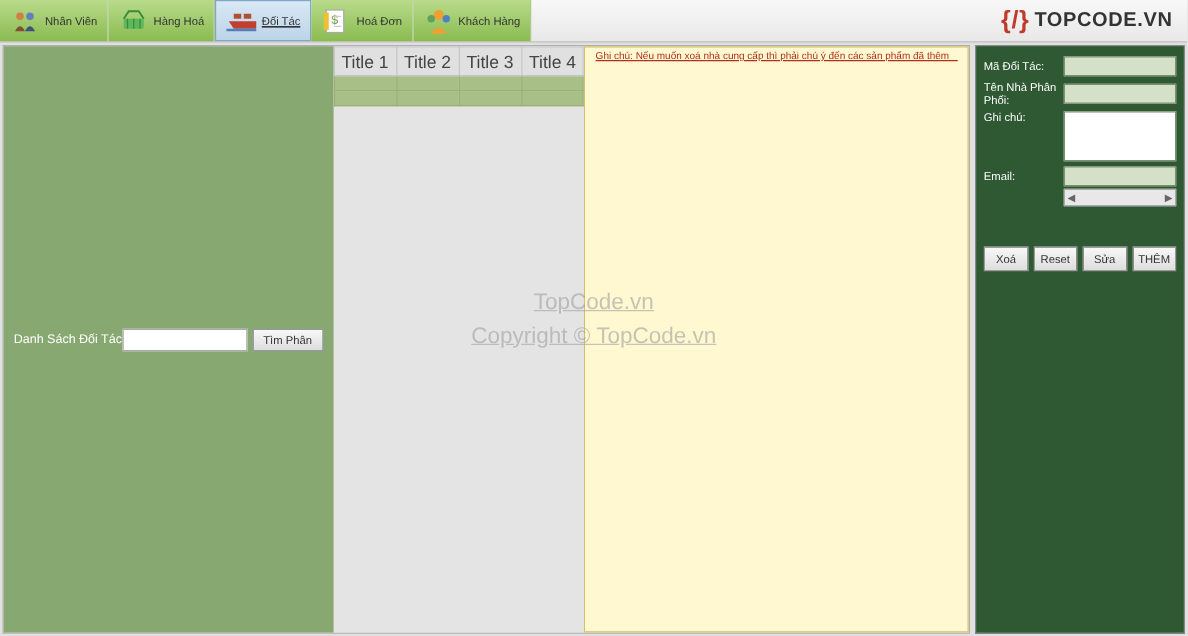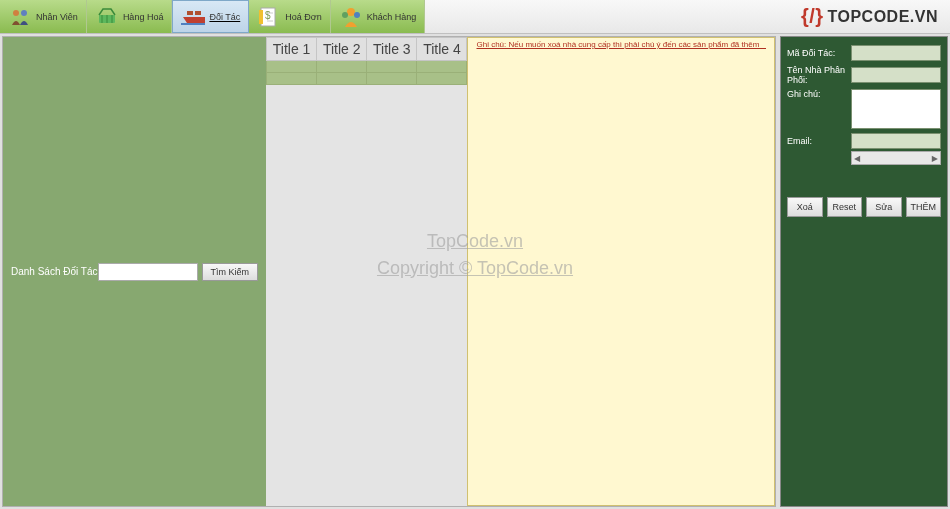--- a/index.html
+++ b/index.html
@@ -107,21 +107,21 @@
     <span class="logo-text">TOPCODE</span>
     <span class="logo-vn">.VN</span>
   </div>
 </div>
 
 <div class="main">
   <div class="left-panel">
     <div class="panel-header">
       <span class="panel-title">Danh Sách Đối Tác</span>
       <input class="search-box" type="text" style="">
-      <button class="search-btn">Tìm Kiếm</button>
+      <button class="search-btn">Tìm Phân</button>
     </div>
     <div class="table-area">
       <table>
         <thead>
           <tr>
             <th>Title 1</th>
             <th>Title 2</th>
             <th>Title 3</th>
             <th>Title 4</th>
           </tr>

